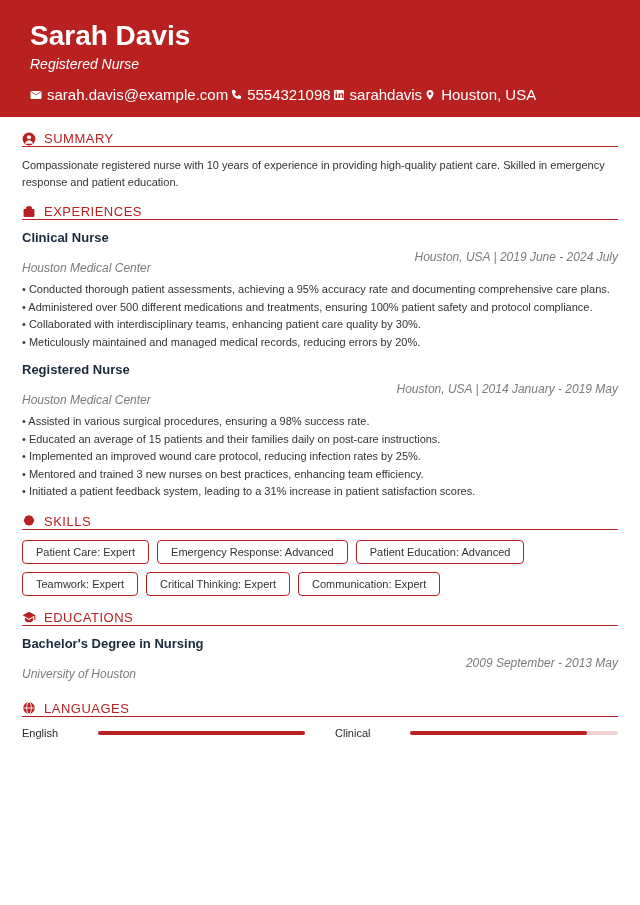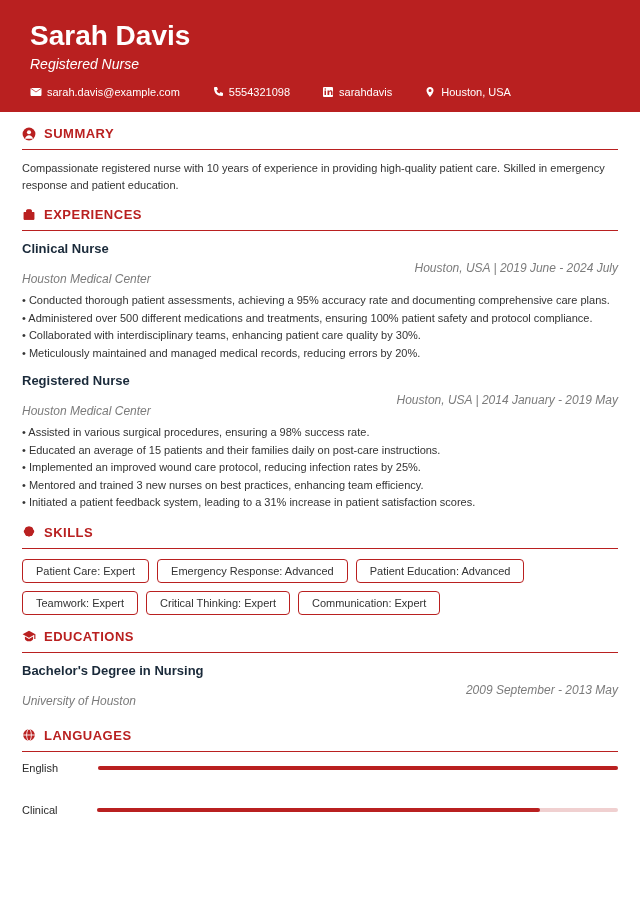--- a/index.html
+++ b/index.html
@@ -20,22 +20,22 @@
     margin-bottom: 4px;
   }
   .title {
     font-size: 14px;
     font-style: italic;
     font-weight: 400;
     margin-bottom: 14px;
   }
   .contacts {
     display: flex;
-    gap: 32px;
-    font-size: 11px;
+    gap: 2px;
+    font-size: 15px;
     align-items: center;
   }
   .contact-item {
     display: flex;
     align-items: center;
     gap: 5px;
   }
   .contact-item svg {
     width: 12px;
     height: 12px;
@@ -43,24 +43,24 @@
   }
   .content {
     padding: 14px 22px 20px;
   }
   .section-header {
     display: flex;
     align-items: center;
     gap: 8px;
     color: #b92020;
     font-size: 13px;
-    font-weight: 700;
+    font-weight: 400;
     letter-spacing: 0.5px;
     border-bottom: 1.5px solid #b92020;
-    padding-bottom: 8px;
+    padding-bottom: 0;
     margin-bottom: 10px;
     margin-top: 14px;
   }
   .section-header:first-child { margin-top: 0; }
   .section-header svg {
     width: 14px;
     height: 14px;
     fill: #b92020;
   }
   .summary-text {
@@ -110,21 +110,20 @@
     border: 1.2px solid #b92020;
     border-radius: 4px;
     padding: 5px 13px;
     font-size: 11px;
     color: #333;
   }
   .lang-row {
     display: flex;
     gap: 30px;
     margin-top: 4px;
-    flex-direction: column;
   }
   .lang-item {
     flex: 1;
     display: flex;
     align-items: center;
     gap: 40px;
     font-size: 11px;
   }
   .lang-bar {
     flex: 1;

